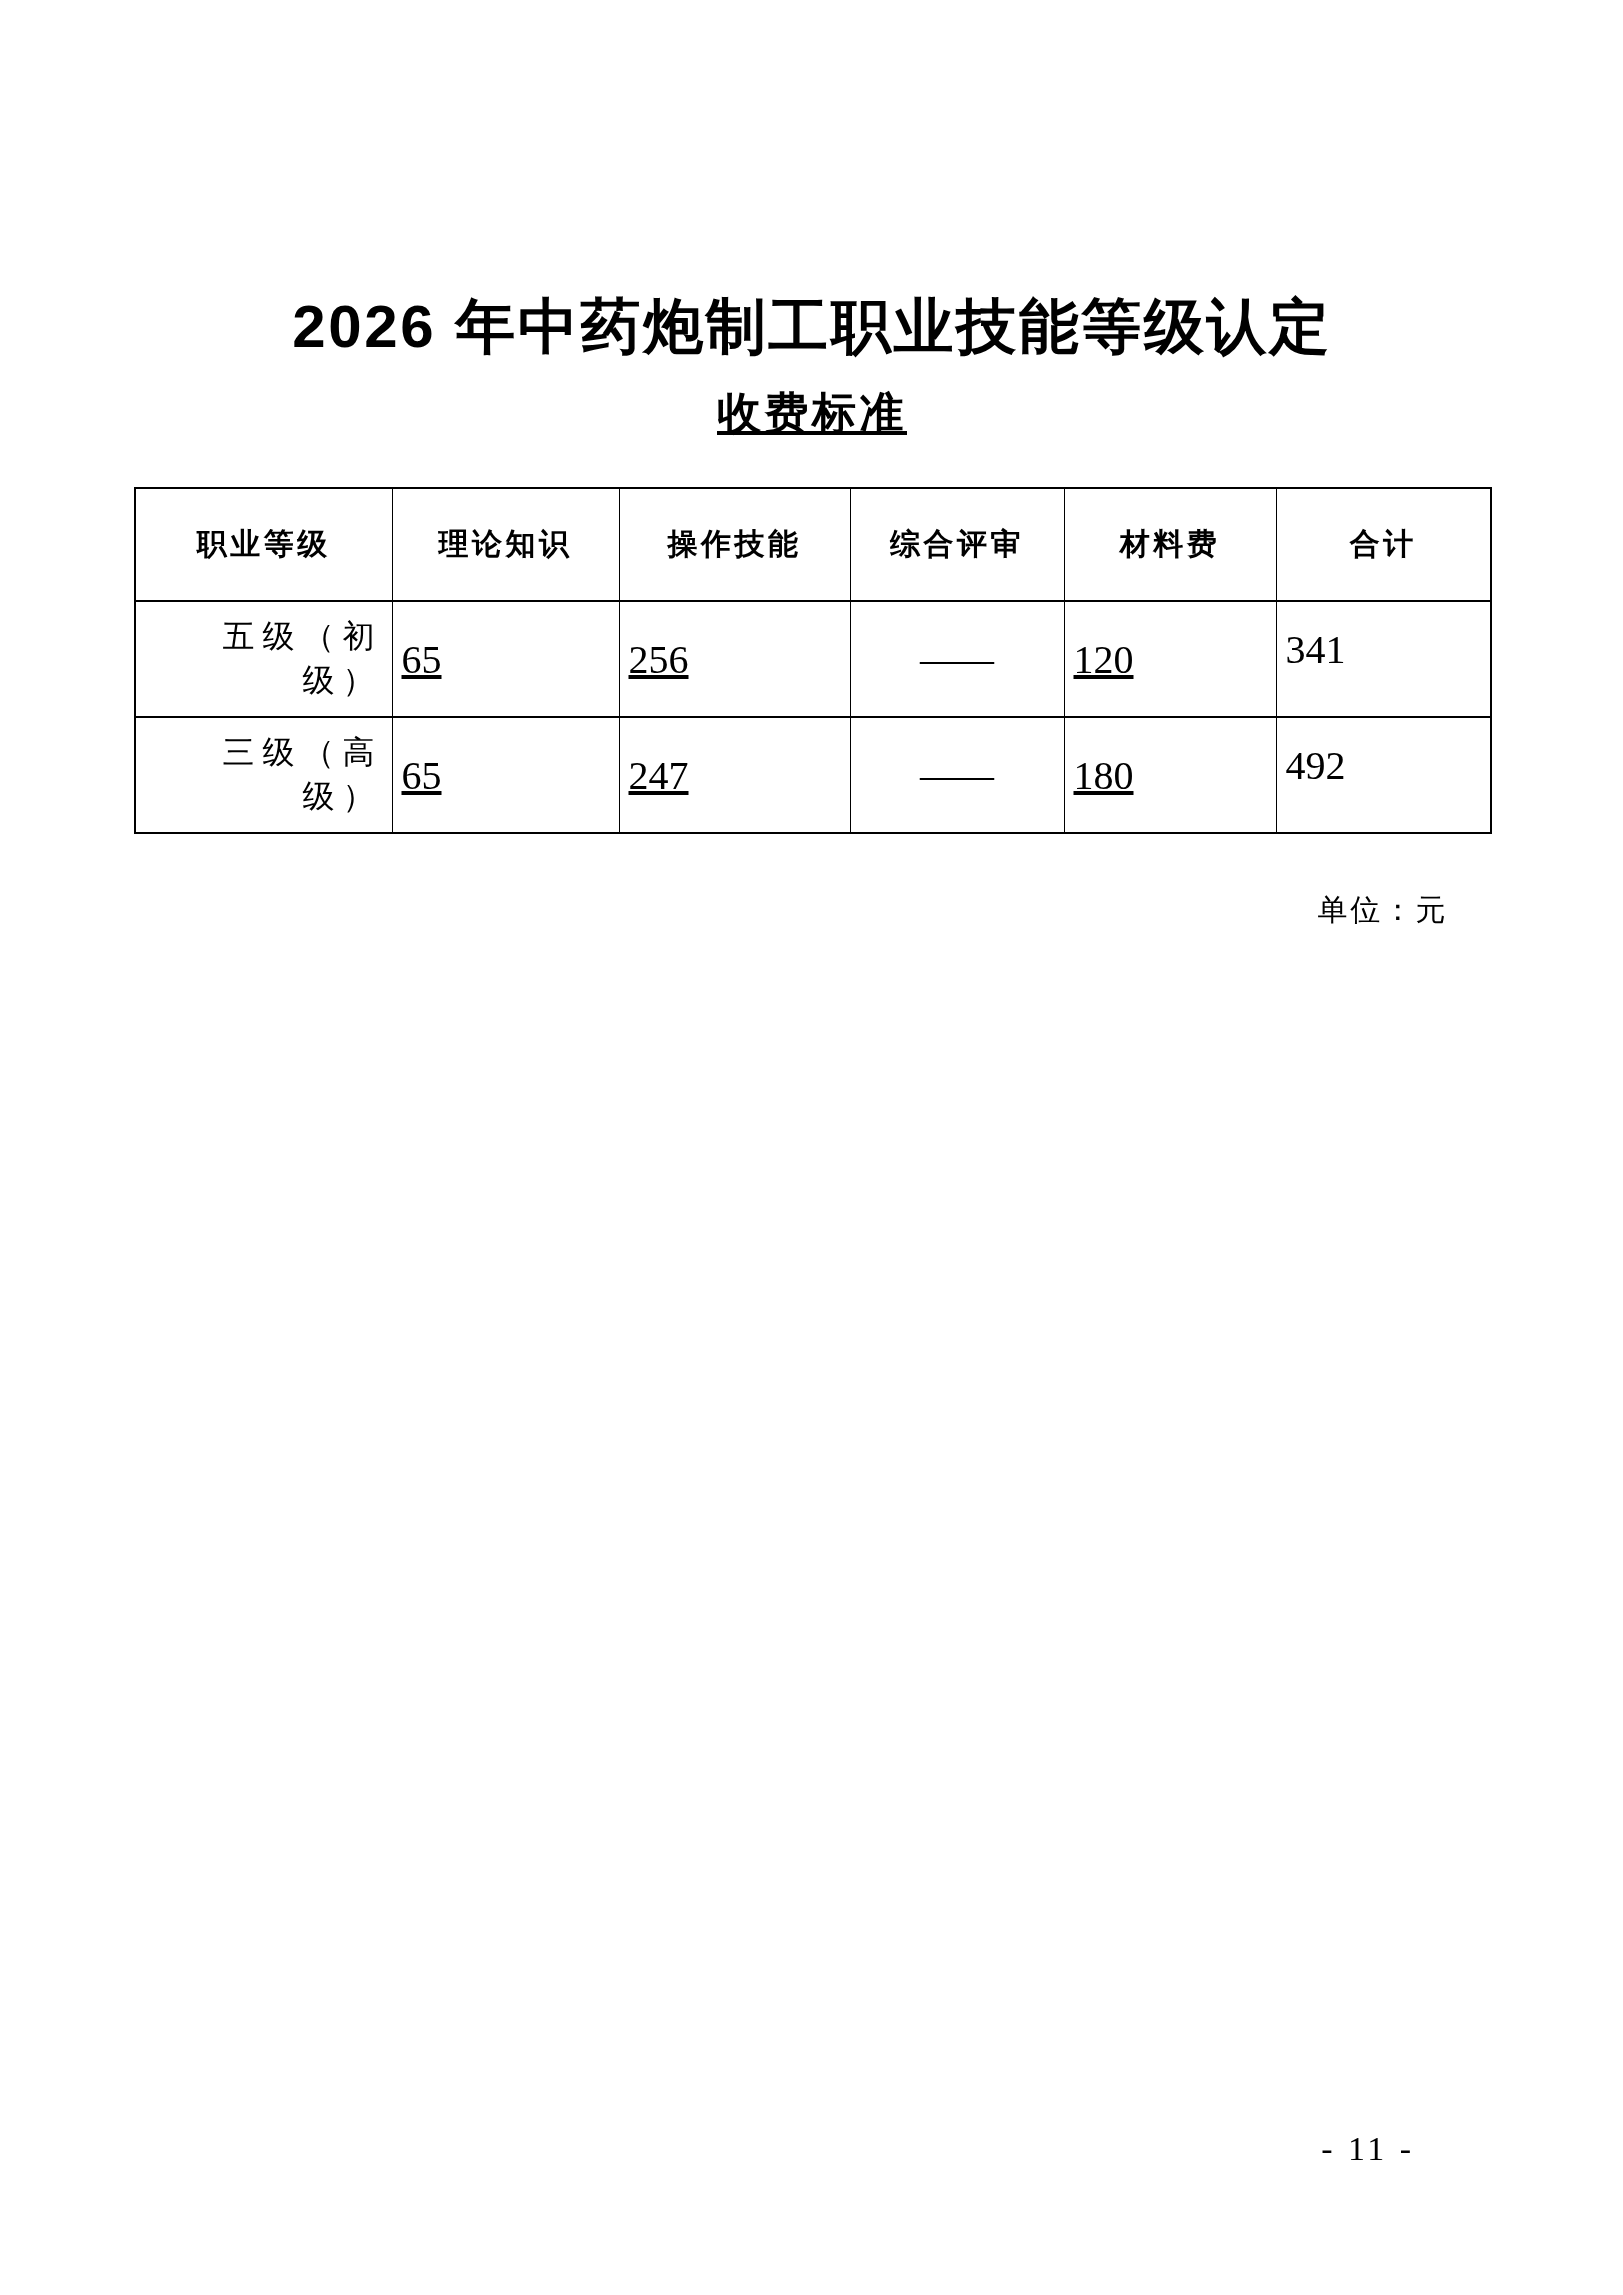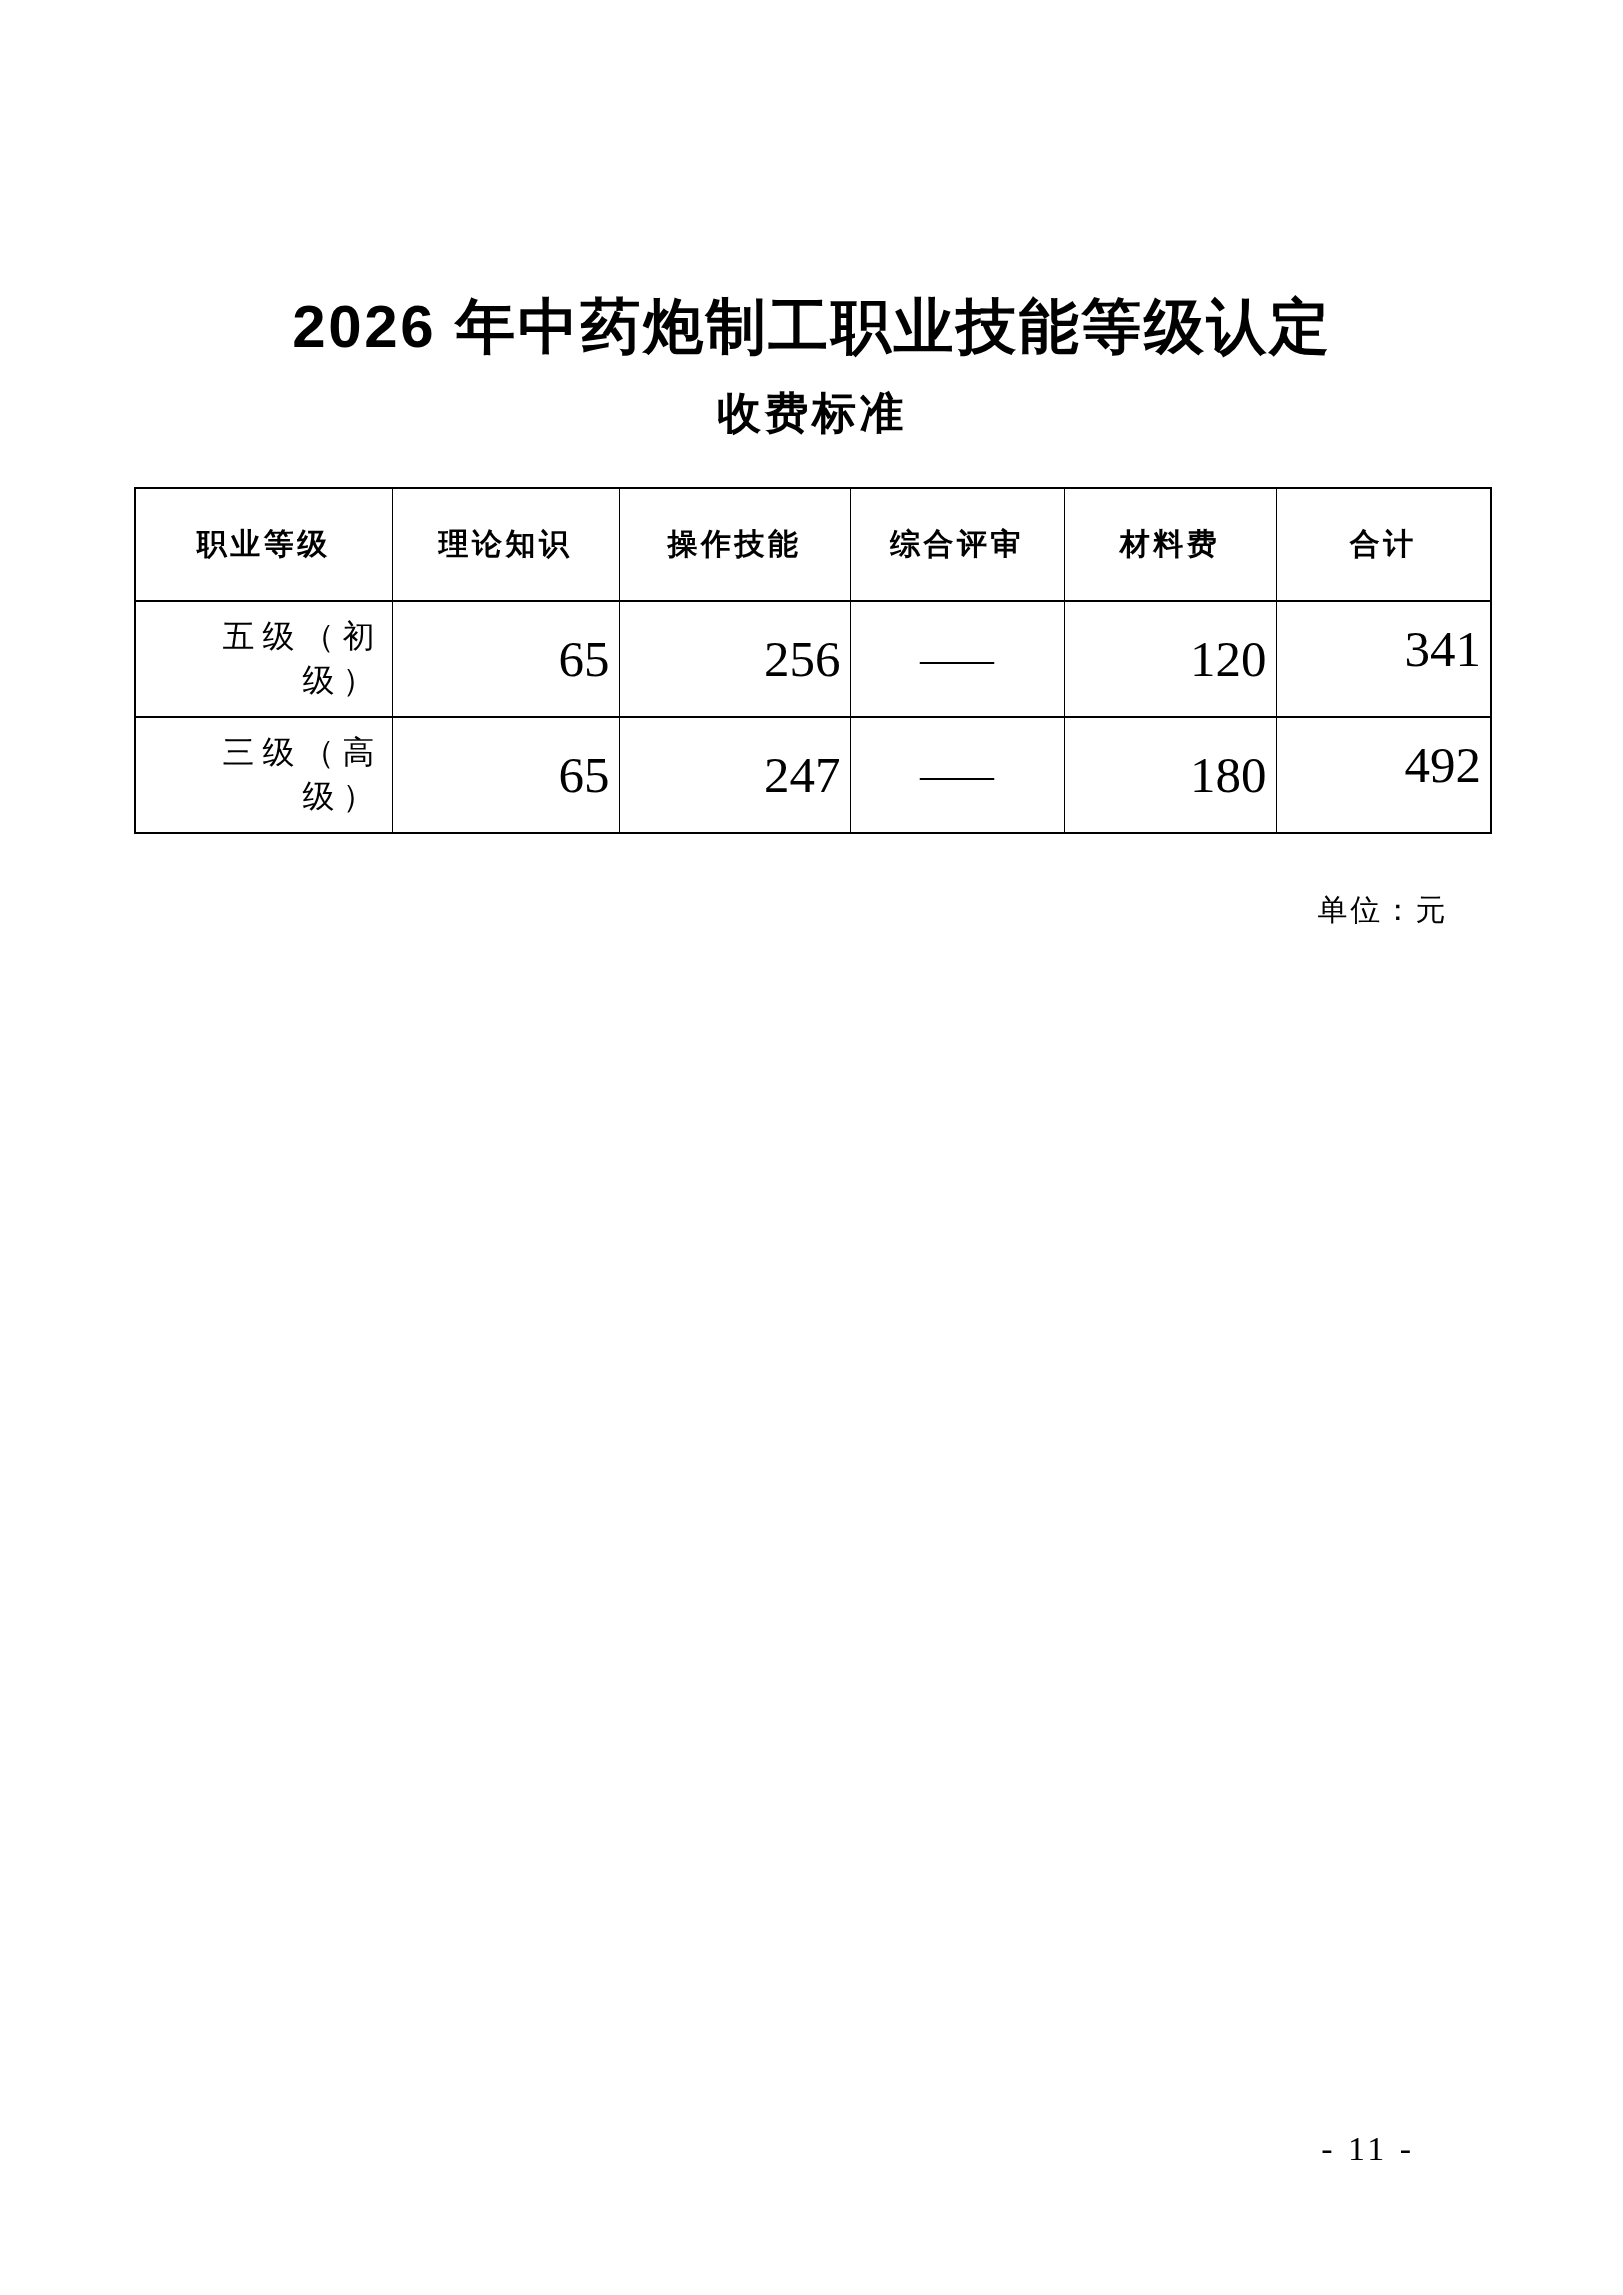--- a/index.html
+++ b/index.html
@@ -24,20 +24,21 @@
   }
   .title-line2 {
     position:absolute;
     top:388px; left:0; width:100%;
     text-align:center;
     font-family:"Liberation Sans", sans-serif;
     font-weight:bold;
     font-size:44px;
     line-height:49px;
     letter-spacing:3.5px;
+    text-decoration:underline;
   }
   table.fee-table {
     position:absolute;
     left:134px; top:487px;
     width:1355px;
     border-collapse:collapse;
     table-layout:fixed;
     border:2.6px solid #000;
   }
   table.fee-table th,
@@ -61,22 +62,23 @@
   table.fee-table td { height:96px; }
   td.cell-level {
     font-family:Liberation Sans, sans-serif;
     font-size:32px;
     letter-spacing:8px;
     text-align:right;
     padding-left:11.5px;
   }
   td.cell-num {
     font-family:"Liberation Serif", serif;
-    font-size:51px;
-    text-align:right;
+    font-size:40px;
+    text-align:left;
+    text-decoration:underline;
   }
   td.cell-dash {
     font-family:"Liberation Serif", serif;
     font-size:37px;
     text-align:center;
     letter-spacing:0;
   }
   td.cell-total .raise {
     position:relative;
     top:-9.7px;

